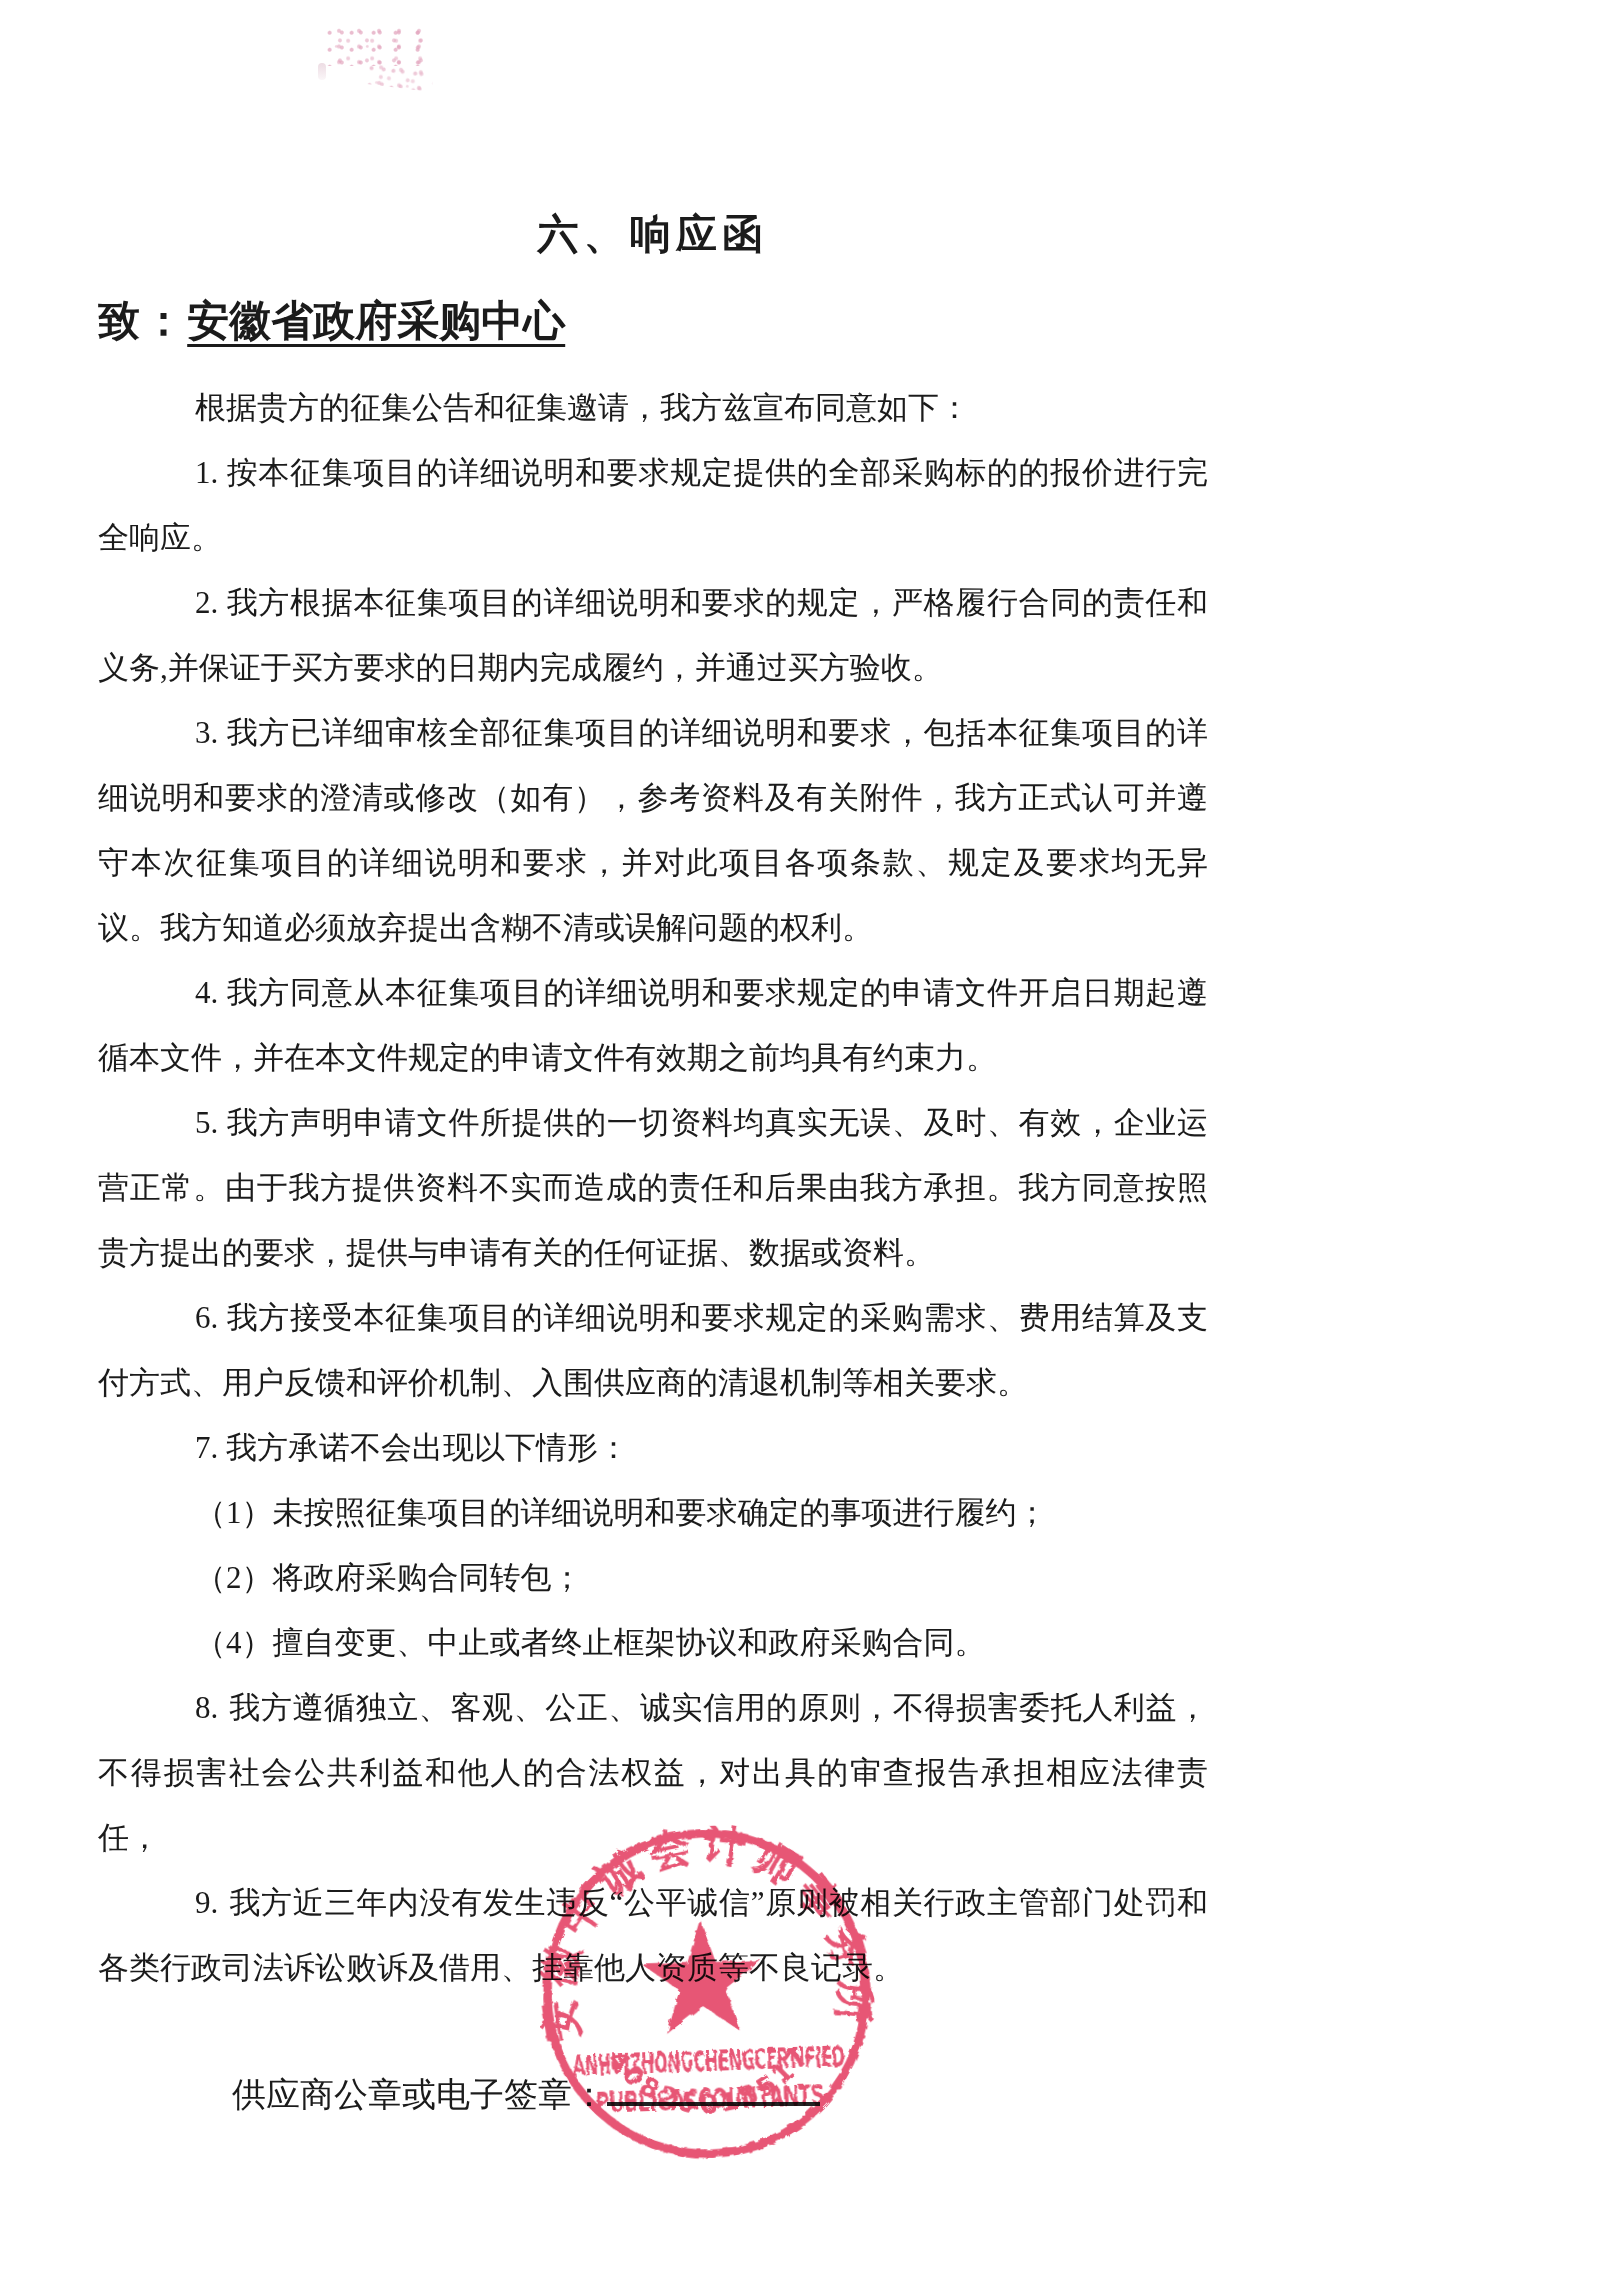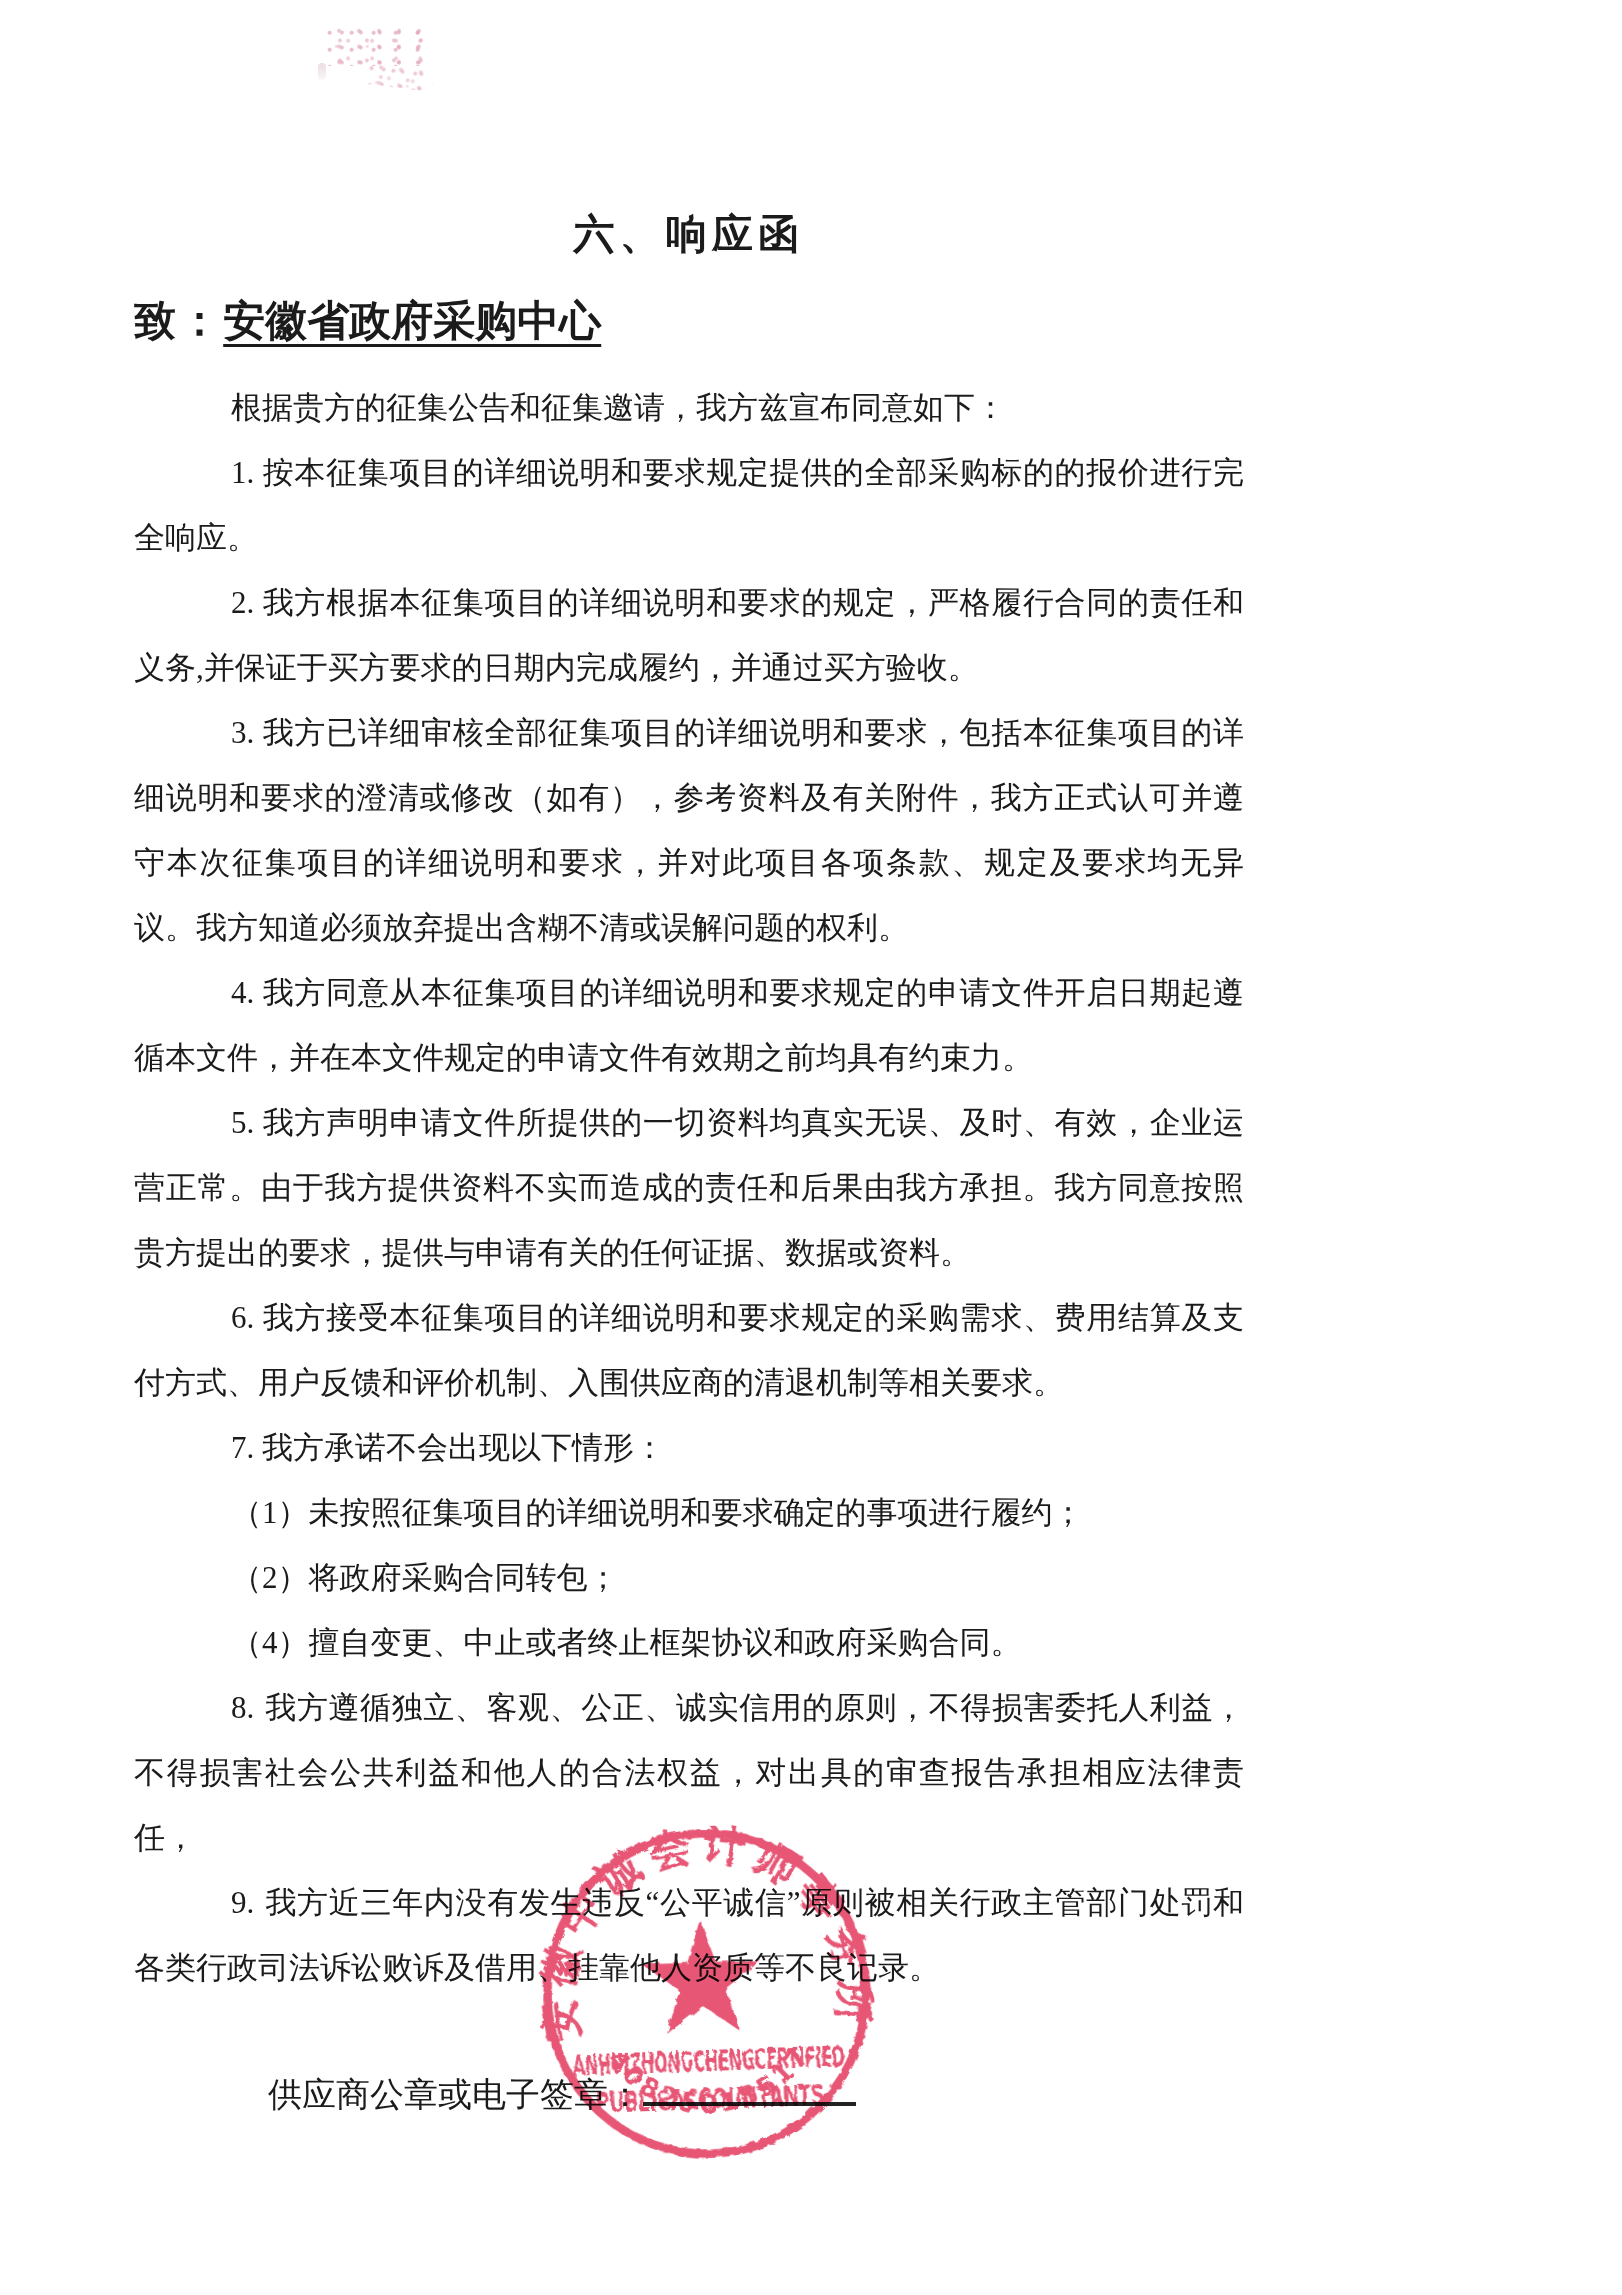--- a/index.html
+++ b/index.html
@@ -3,21 +3,20 @@
 <meta charset="utf-8">
 <style>
   html,body{margin:0;padding:0;background:#ffffff;}
   .page{
     position:relative;
     width:1306px;height:2295px;
     background:#ffffff;
     overflow:hidden;
     font-family:"Liberation Serif","DejaVu Serif",serif;
     color:#1b1b1b;
-    padding-left:36px;
   }
   .content{
     position:relative;
     padding:0 98px;
     box-sizing:border-box;
   }
   .doc-title{
     margin:0;
     padding-top:211px;
     text-align:center;

